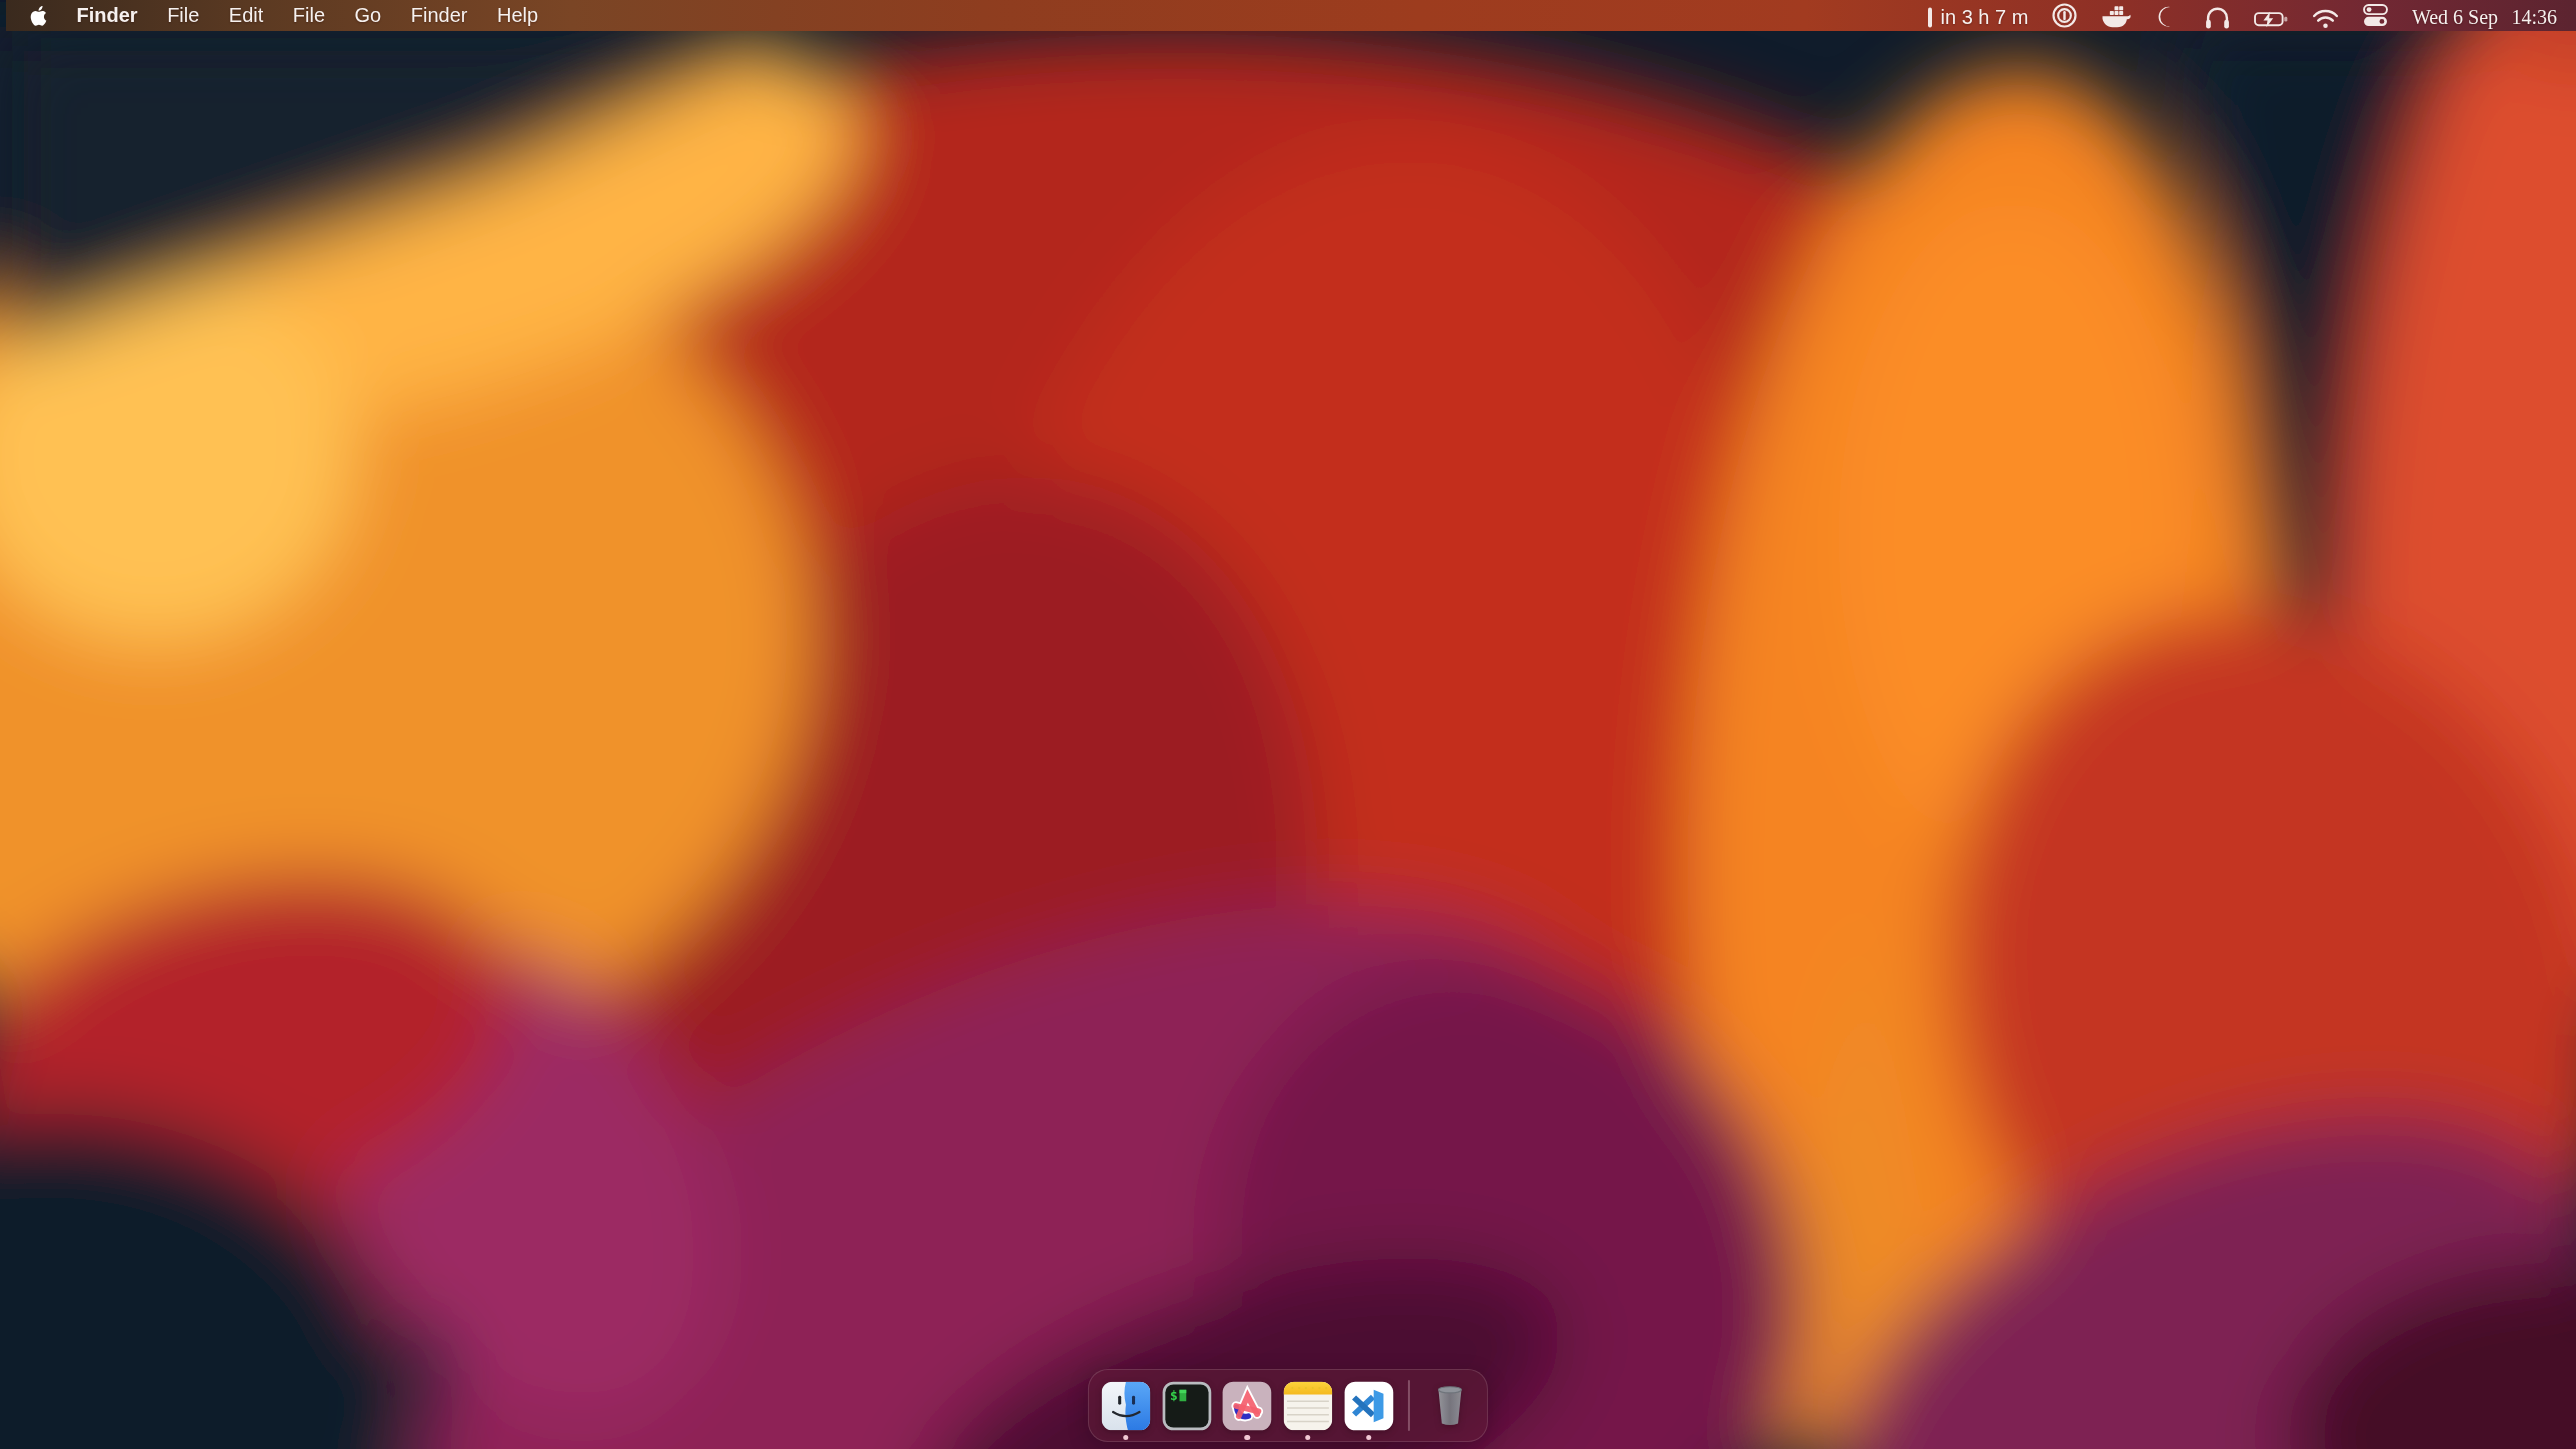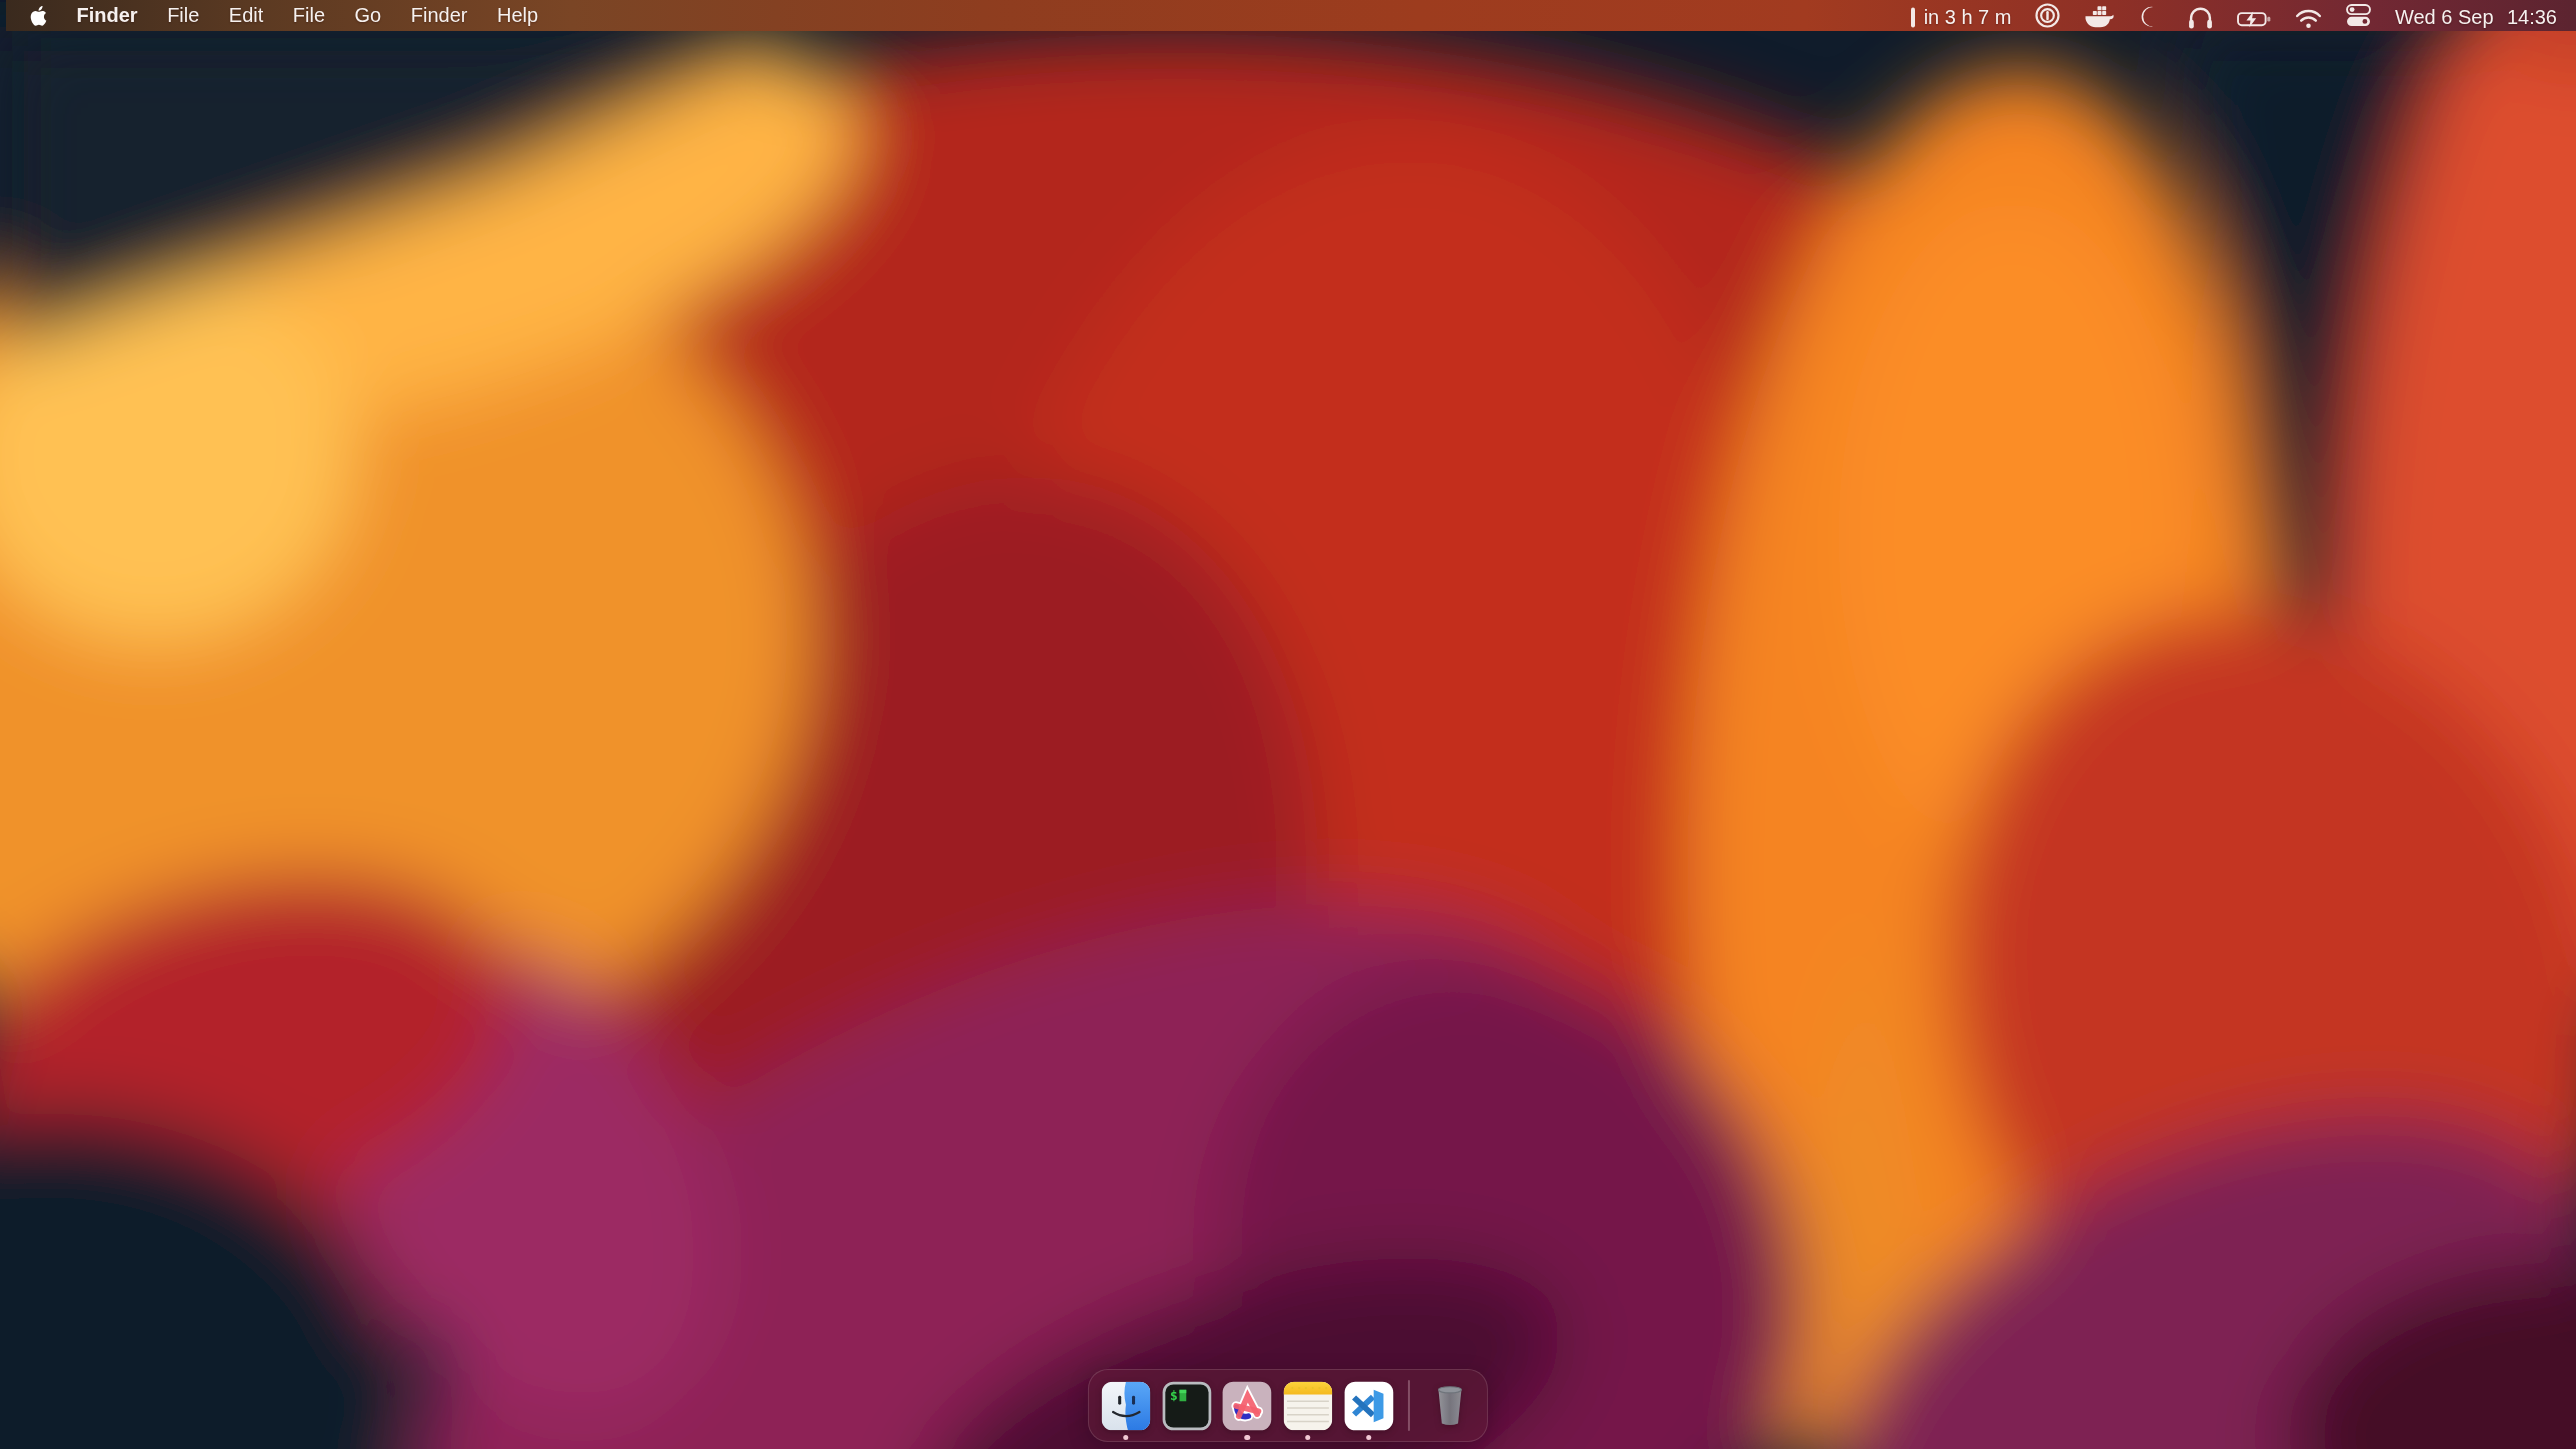--- a/index.html
+++ b/index.html
@@ -12,21 +12,21 @@
     display:flex;align-items:center;justify-content:space-between;
     background:linear-gradient(to right,#3a2a1e 0%,#5c3a22 10%,#7a4525 22%,#8e3d1f 38%,
                #9d3c1e 55%,#a23b20 70%,#8e3026 82%,#722833 92%,#5c2430 100%);
     color:#f6f1ef;font-size:20px;text-shadow:0 0.7px 2px rgba(40,10,5,.35);}
   .menubar-left{display:flex;align-items:center;gap:29.5px;padding-left:23px;}
   .menubar-right{display:flex;align-items:flex-end;gap:23px;padding-right:19px;}
   .apple{display:flex;align-items:center;cursor:default;}
   .appname{font-weight:700;}
   .menu-item{font-weight:400;cursor:default;}
   .status-item{display:flex;align-items:center;gap:8px;}
-  .clock{display:flex;align-items:center;gap:13.4px;}
+  .clock{display:flex;align-items:center;gap:13.4px;font-family:Liberation Serif, serif;}
   .mb-ic{display:block;}
 
   
   .dock{position:absolute;left:50%;bottom:6.7px;transform:translateX(-50%);z-index:10;
     display:flex;align-items:center;gap:10.7px;height:71px;padding:0 12px;
     background:rgba(96,32,54,.48);border:1.3px solid rgba(255,255,255,.13);
     border-radius:20px;box-shadow:0 5.4px 20px rgba(20,0,10,.25);}
   .dock-item{position:relative;width:50px;height:50px;flex:0 0 auto;}
   .dock-item svg{display:block;filter:drop-shadow(0 2px 3.4px rgba(30,0,12,.35));}
   .dock-dot{position:absolute;left:50%;bottom:-9.4px;transform:translateX(-50%);

